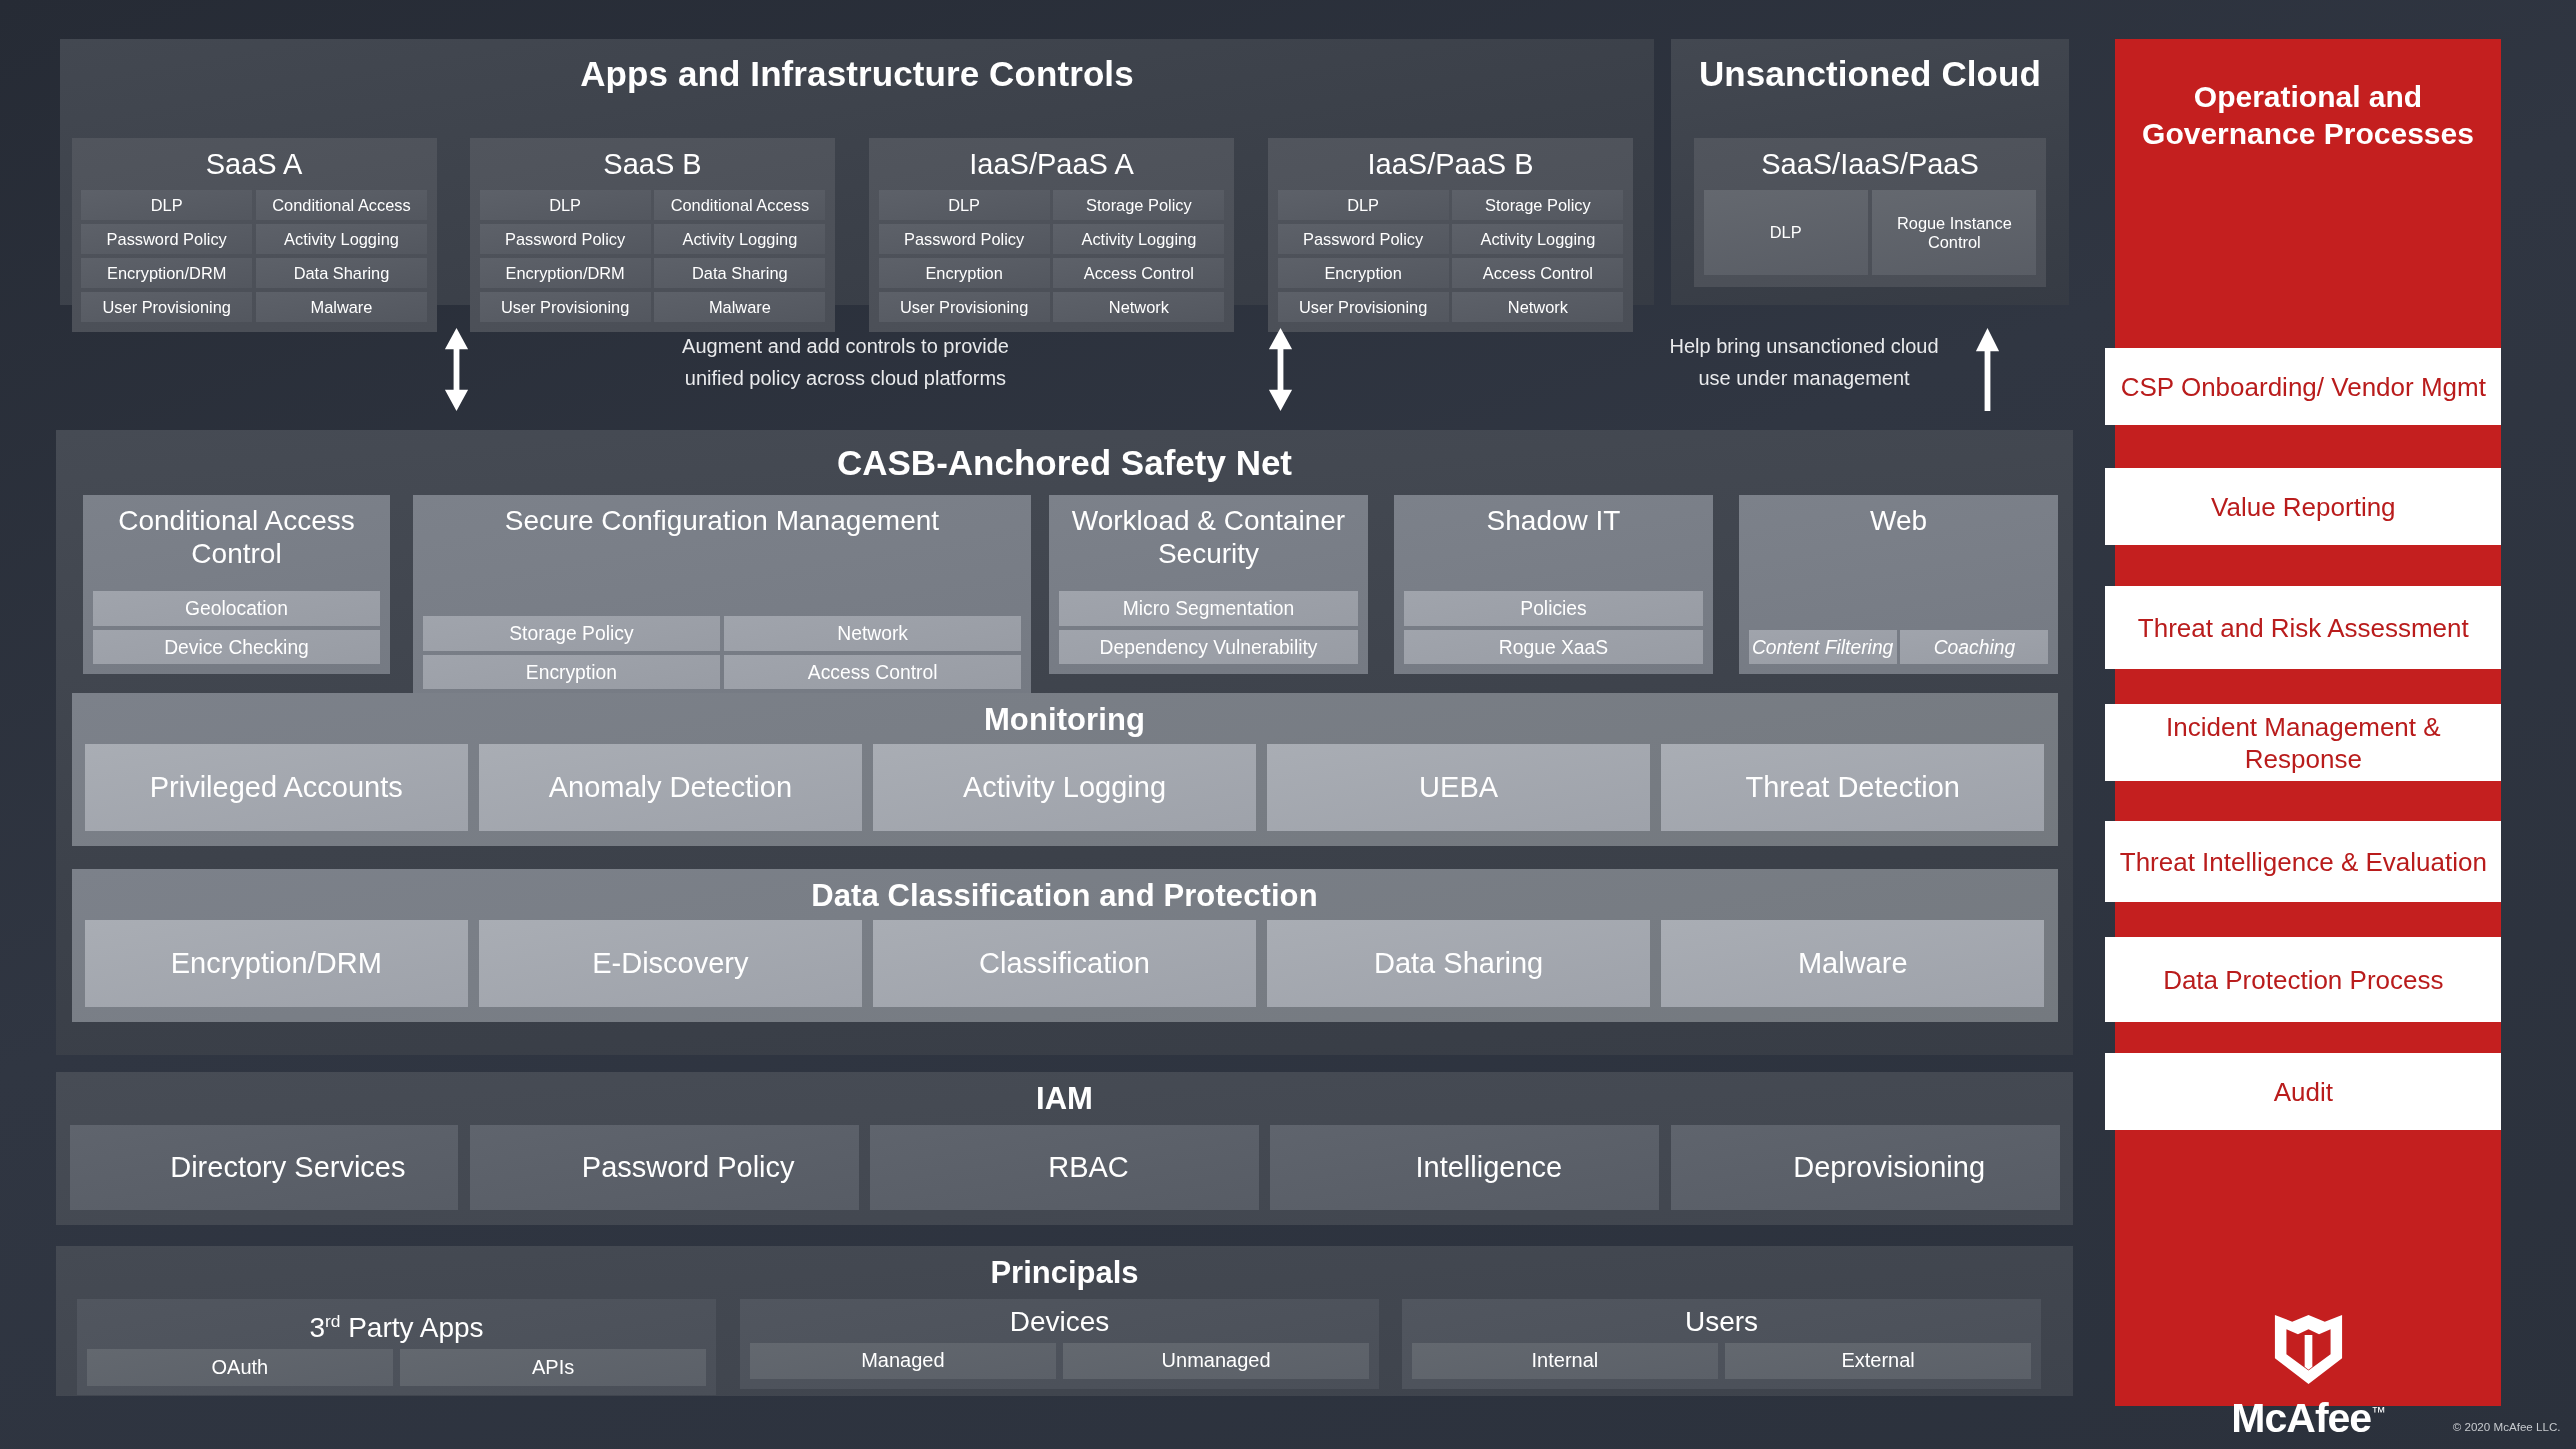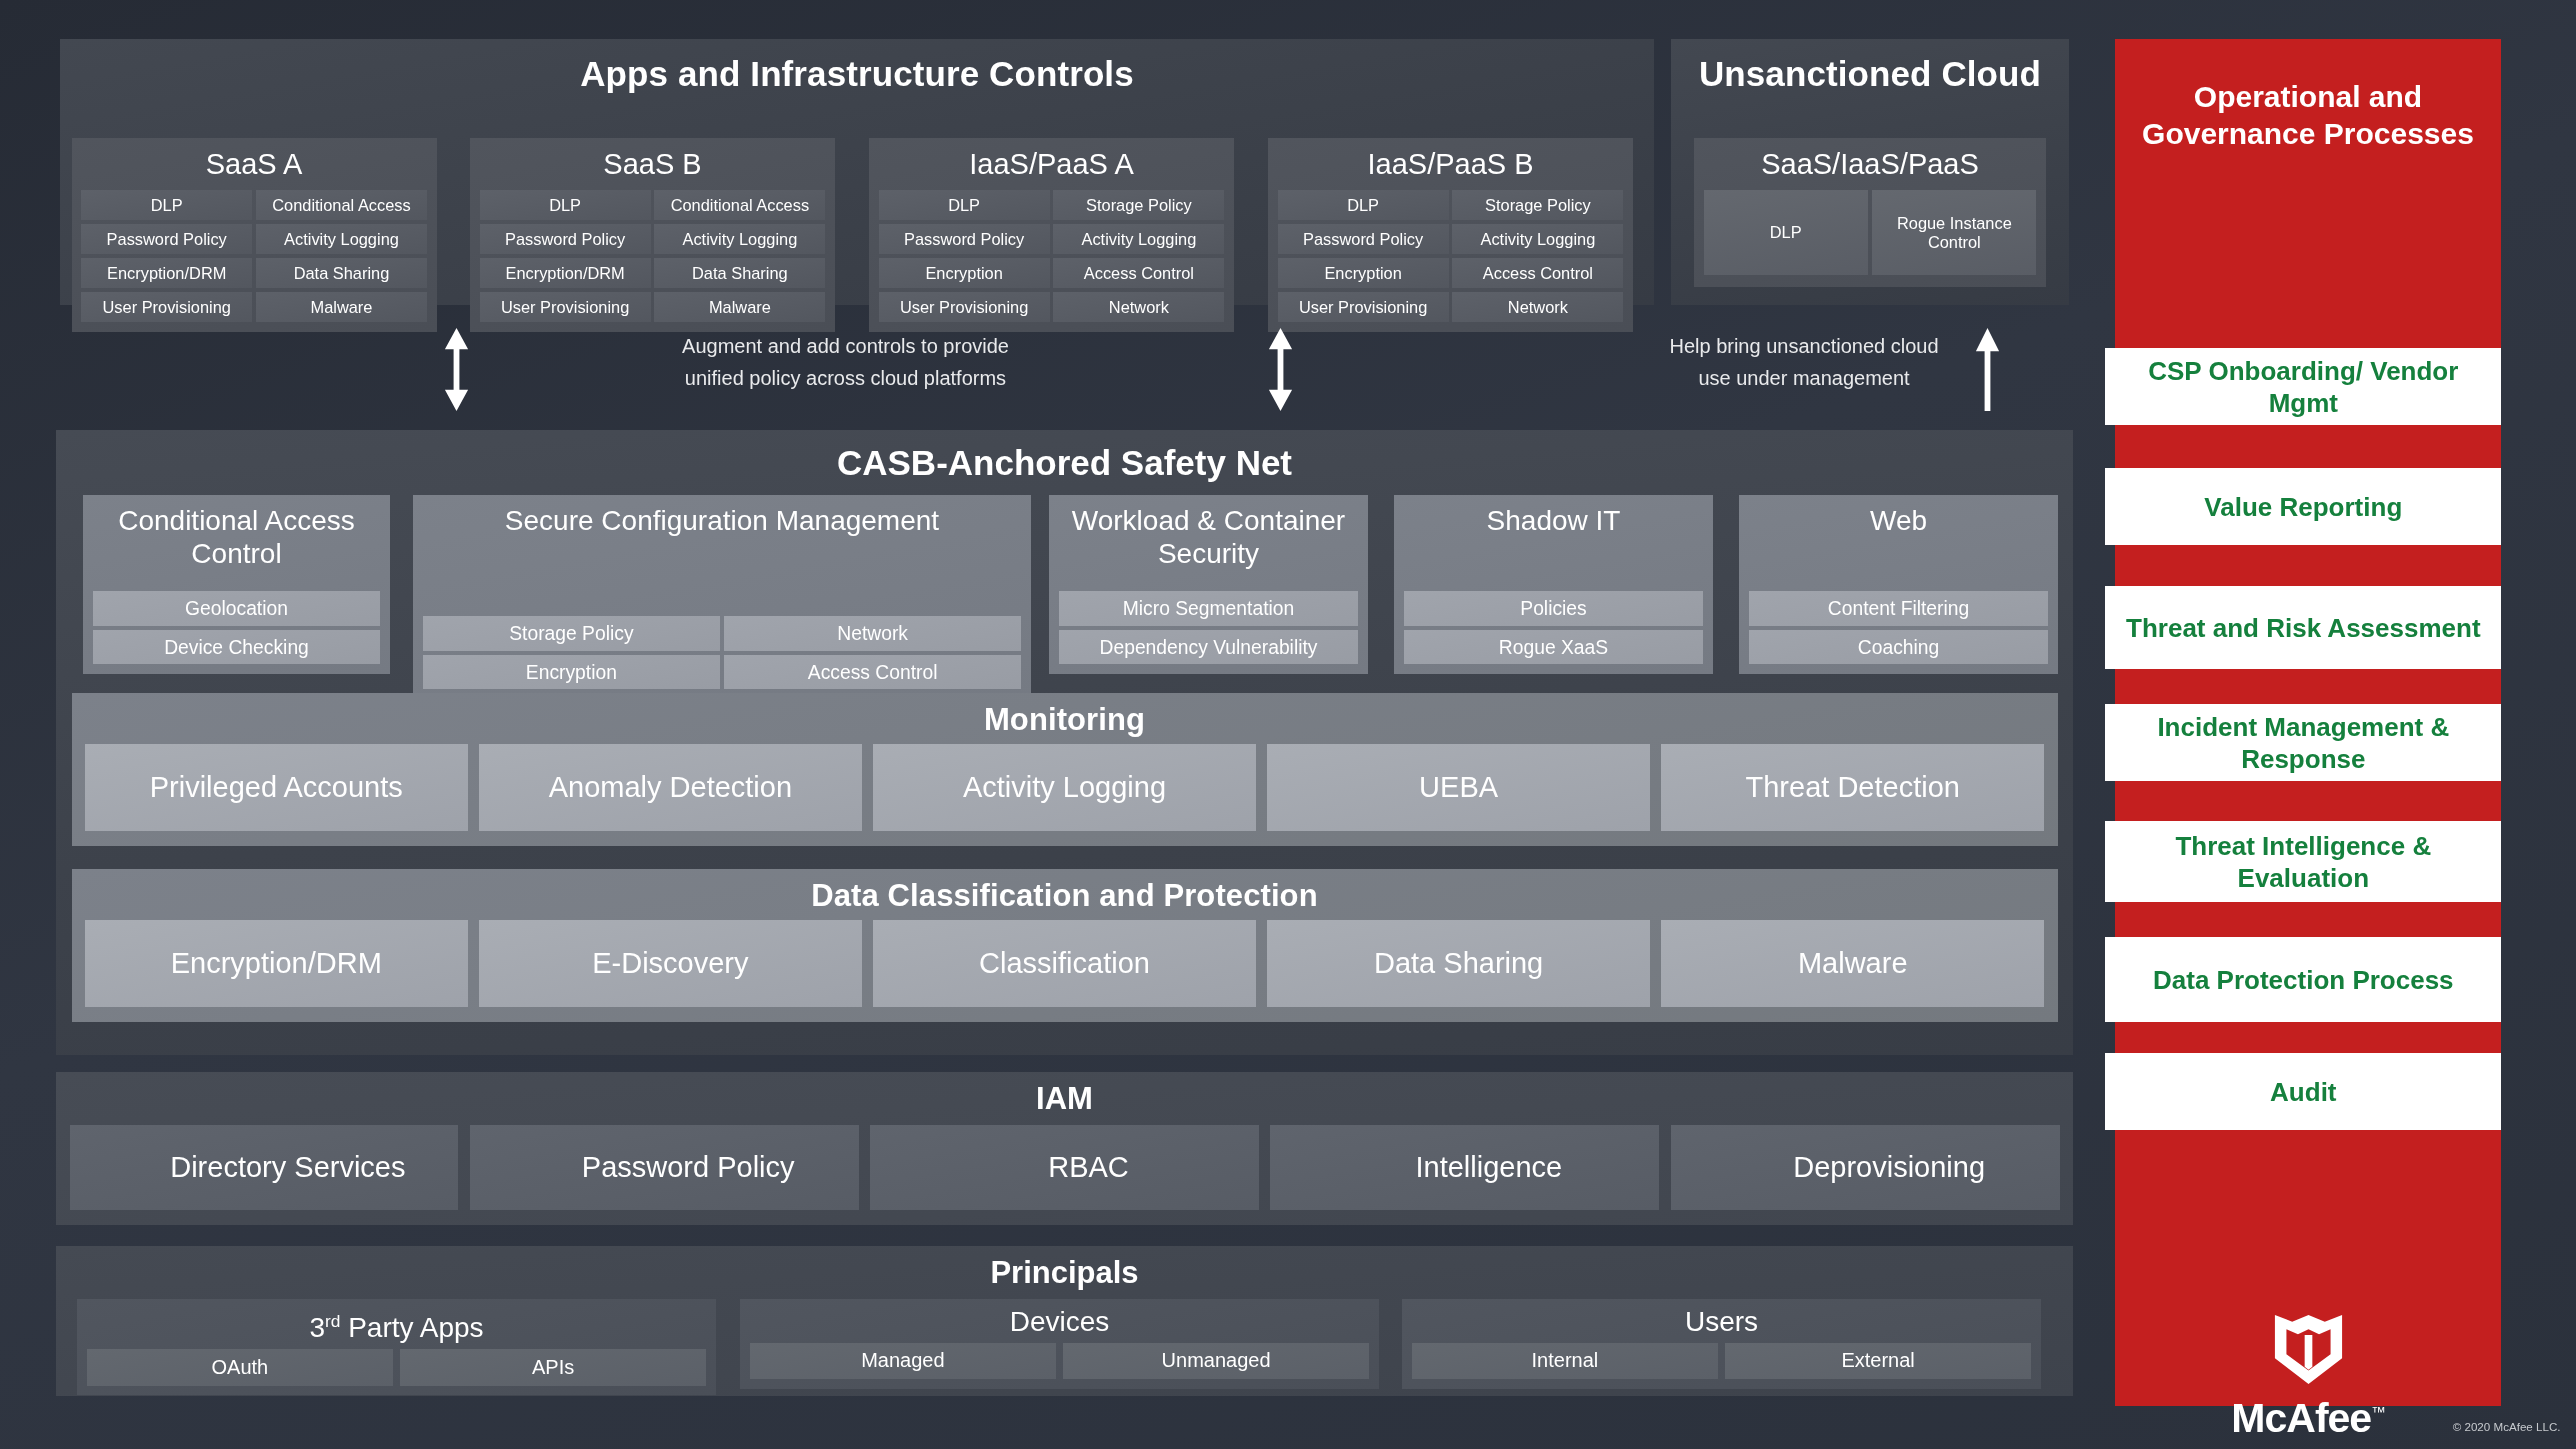--- a/index.html
+++ b/index.html
@@ -116,21 +116,21 @@
 
   
   .rail { position:absolute; background:#c41f1f; }
   .rail-title {
     color:#fff; font-weight:bold; font-size:30px; line-height:37px;
     text-align:center; padding: 39px 17.4px 0;
   }
   .rail-item {
     position:absolute; background:#fff;
     display:flex; align-items:center; justify-content:center;
-    text-align:center; color:#15803d; font-weight:bold;
+    text-align:center; color:#b91c1c; font-weight:normal;
     font-size:26px; line-height:32px; padding: 0 9.7px;
   }
   .logo { position:absolute; }
   .logo-word {
     color:#fff; font-weight:bold; font-size:41px; letter-spacing:-1px;
     text-align:center; position:relative;
   }
   .logo-tm { font-size:14.5px; vertical-align:super; font-weight:normal; }
   .copyright {
     position:absolute; color:#c7cace; font-size:11.6px; text-align:right;
@@ -265,21 +265,21 @@
     <div class="col" style="left:1338px; top:65px; width:319px; height:179px;">
       <h4>Shadow IT</h4>
       <div class="subcells" style="grid-template-columns:1fr;">
         <div class="subcell">Policies</div>
         <div class="subcell">Rogue XaaS</div>
       </div>
     </div>
 
     <div class="col" style="left:1683px; top:65px; width:319px; height:179px;">
       <h4>Web</h4>
-      <div class="subcells" style="grid-template-columns:1fr;">
+      <div class="subcells" style="grid-template-columns:1fr 1fr;font-style:italic;">
         <div class="subcell">Content Filtering</div>
         <div class="subcell">Coaching</div>
       </div>
     </div>
 
     <div class="band" style="left:15.5px; top:263px; width:1986px; height:153px;">
       <div class="band-title">Monitoring</div>
       <div class="bandrow" style="top:51px; height:87px;">
         <div class="bandcell">Privileged Accounts</div>
         <div class="bandcell">Anomaly Detection</div>

